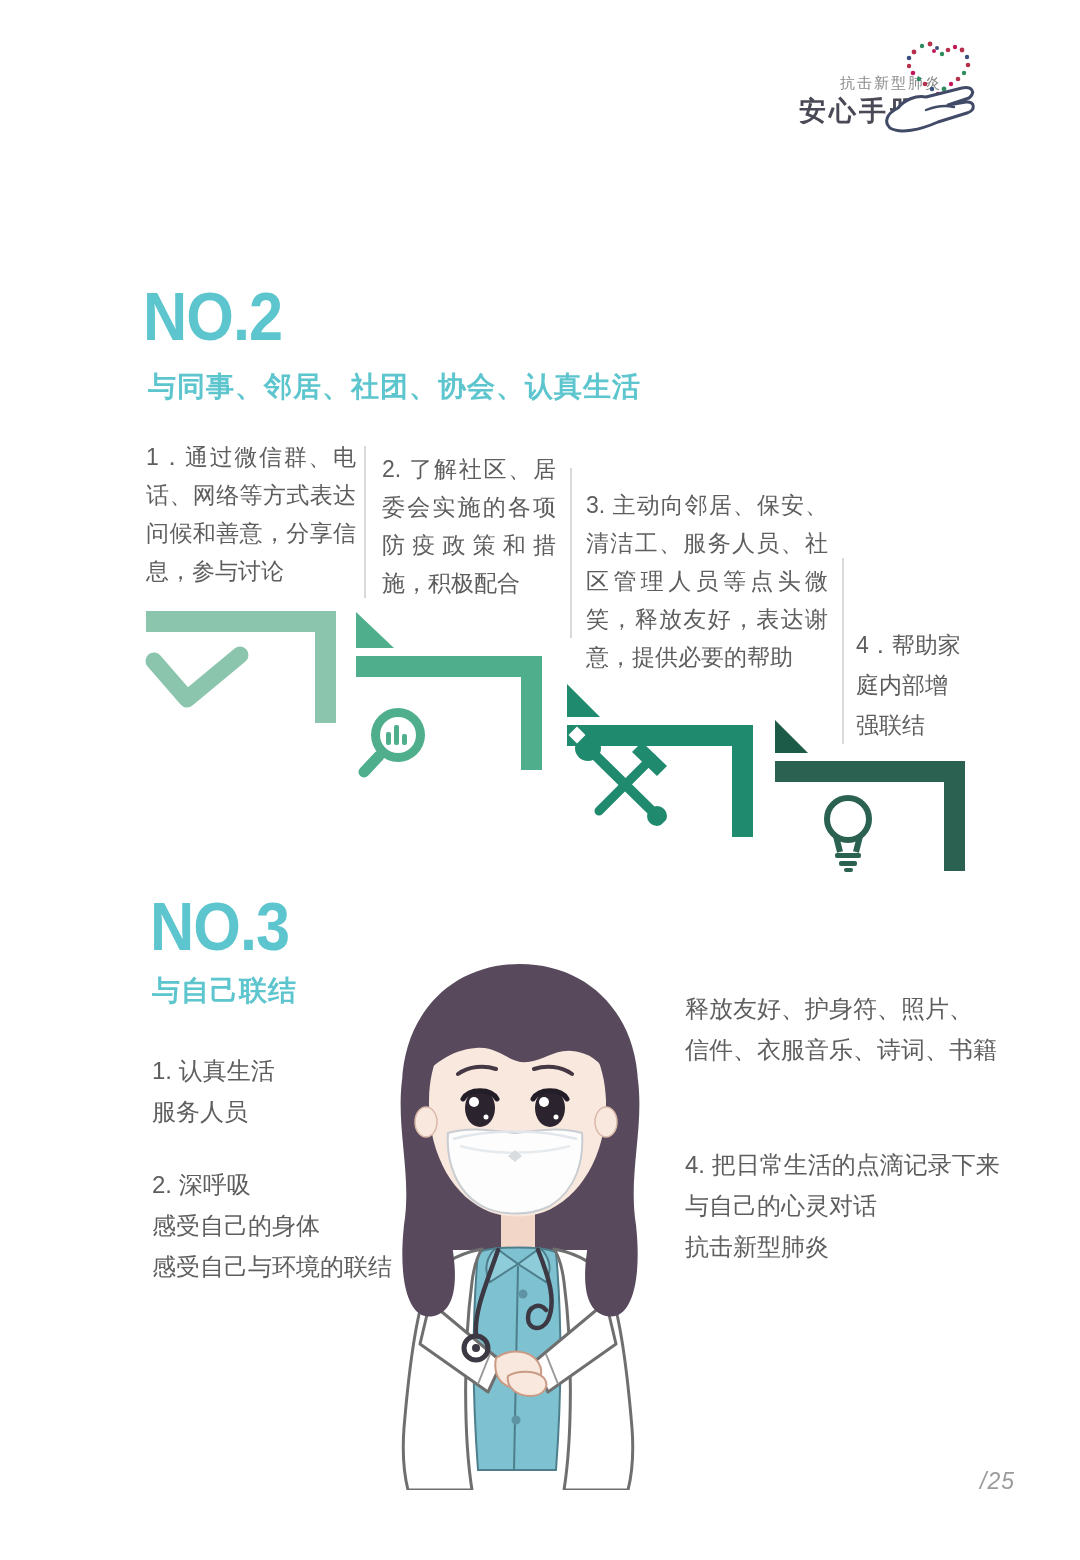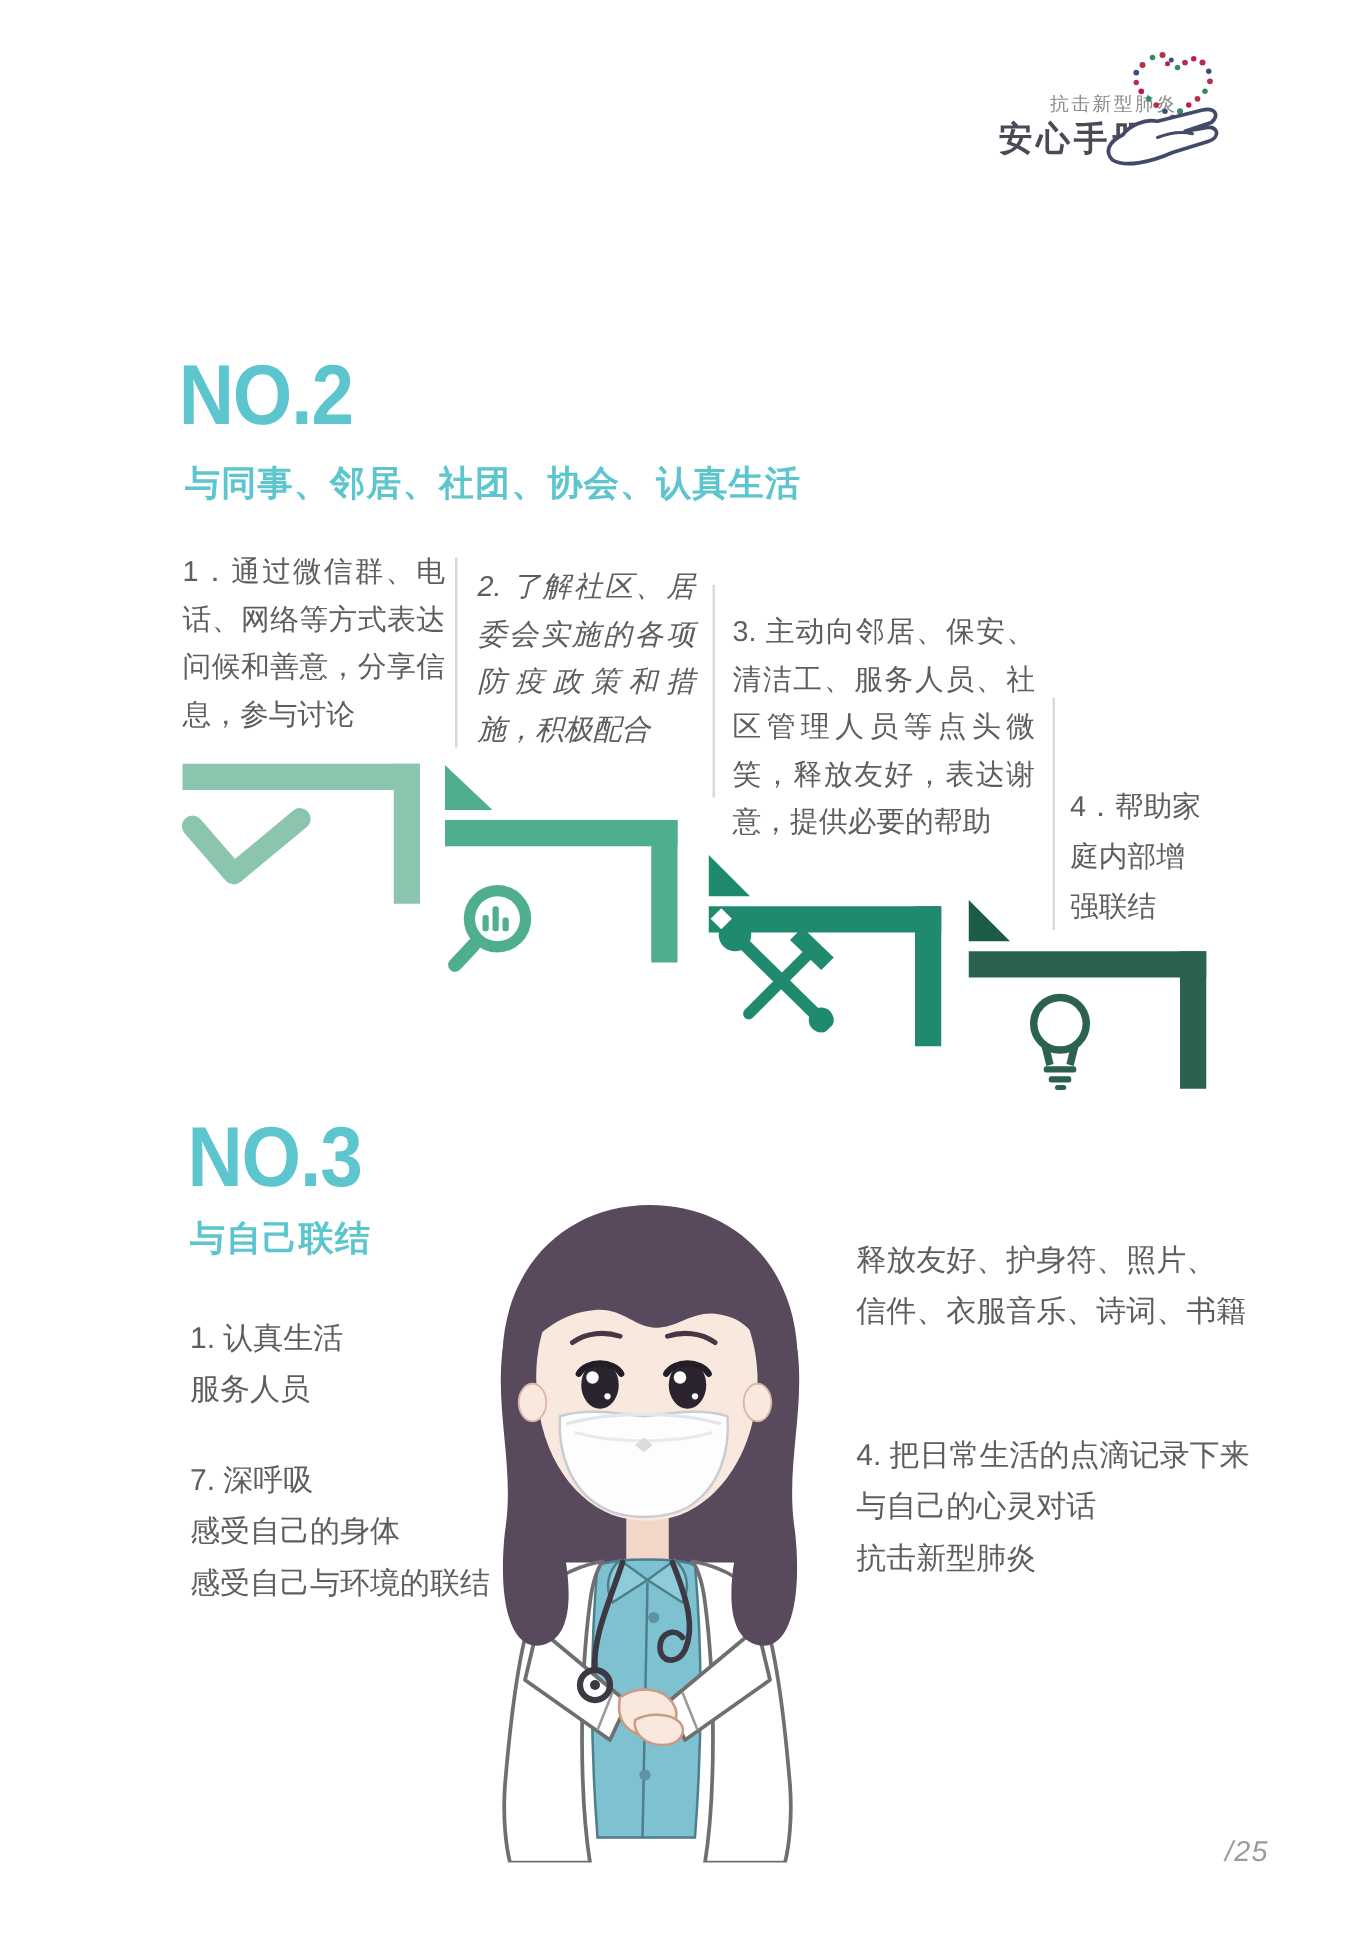--- a/index.html
+++ b/index.html
@@ -16,21 +16,21 @@
               transform:scaleX(0.9);transform-origin:left top;line-height:1;}
   .no2-heading{left:143px;top:282px;}
   .no3-heading{left:150px;top:892px;}
   .sub-heading{font-size:28px;font-weight:700;color:#5cc5ce;letter-spacing:1px;}
   .no2-sub{left:148px;top:368px;}
   .no3-sub{left:152px;top:972px;}
 
   
   .col{font-size:23px;line-height:38px;color:#5e5e5e;text-align:justify;}
   .col1{left:146px;top:438px;width:210px;}
-  .col2{left:382px;top:450px;width:174px;font-style:italic;}
+  .col2{left:382px;top:450px;width:174px;}
   .col3{left:586px;top:486px;width:242px;}
   .col4{left:856px;top:625px;width:106px;line-height:40px;text-align:left;}
 
   .vdiv{width:2px;background:#d9d9d9;}
   .vdiv1{left:364px;top:446px;height:152px;}
   .vdiv2{left:570px;top:468px;height:170px;}
   .vdiv3{left:842px;top:558px;height:186px;}
 
   
   .s3block{font-size:24px;line-height:41px;color:#5e5e5e;}
@@ -153,21 +153,21 @@
   </svg>
 
   <div class="abs no-heading no3-heading">NO.3</div>
   <div class="abs sub-heading no3-sub">与自己联结</div>
 
   <div class="abs s3block s3-l1">
     <div>1. 认真生活</div>
     <div>服务人员</div>
   </div>
   <div class="abs s3block s3-l2">
-    <div>7. 深呼吸</div>
+    <div>2. 深呼吸</div>
     <div>感受自己的身体</div>
     <div>感受自己与环境的联结</div>
   </div>
   <div class="abs s3block s3-r1">
     <div>释放友好、护身符、照片、</div>
     <div>信件、衣服音乐、诗词、书籍</div>
   </div>
   <div class="abs s3block s3-r2">
     <div>4. 把日常生活的点滴记录下来</div>
     <div>与自己的心灵对话</div>

